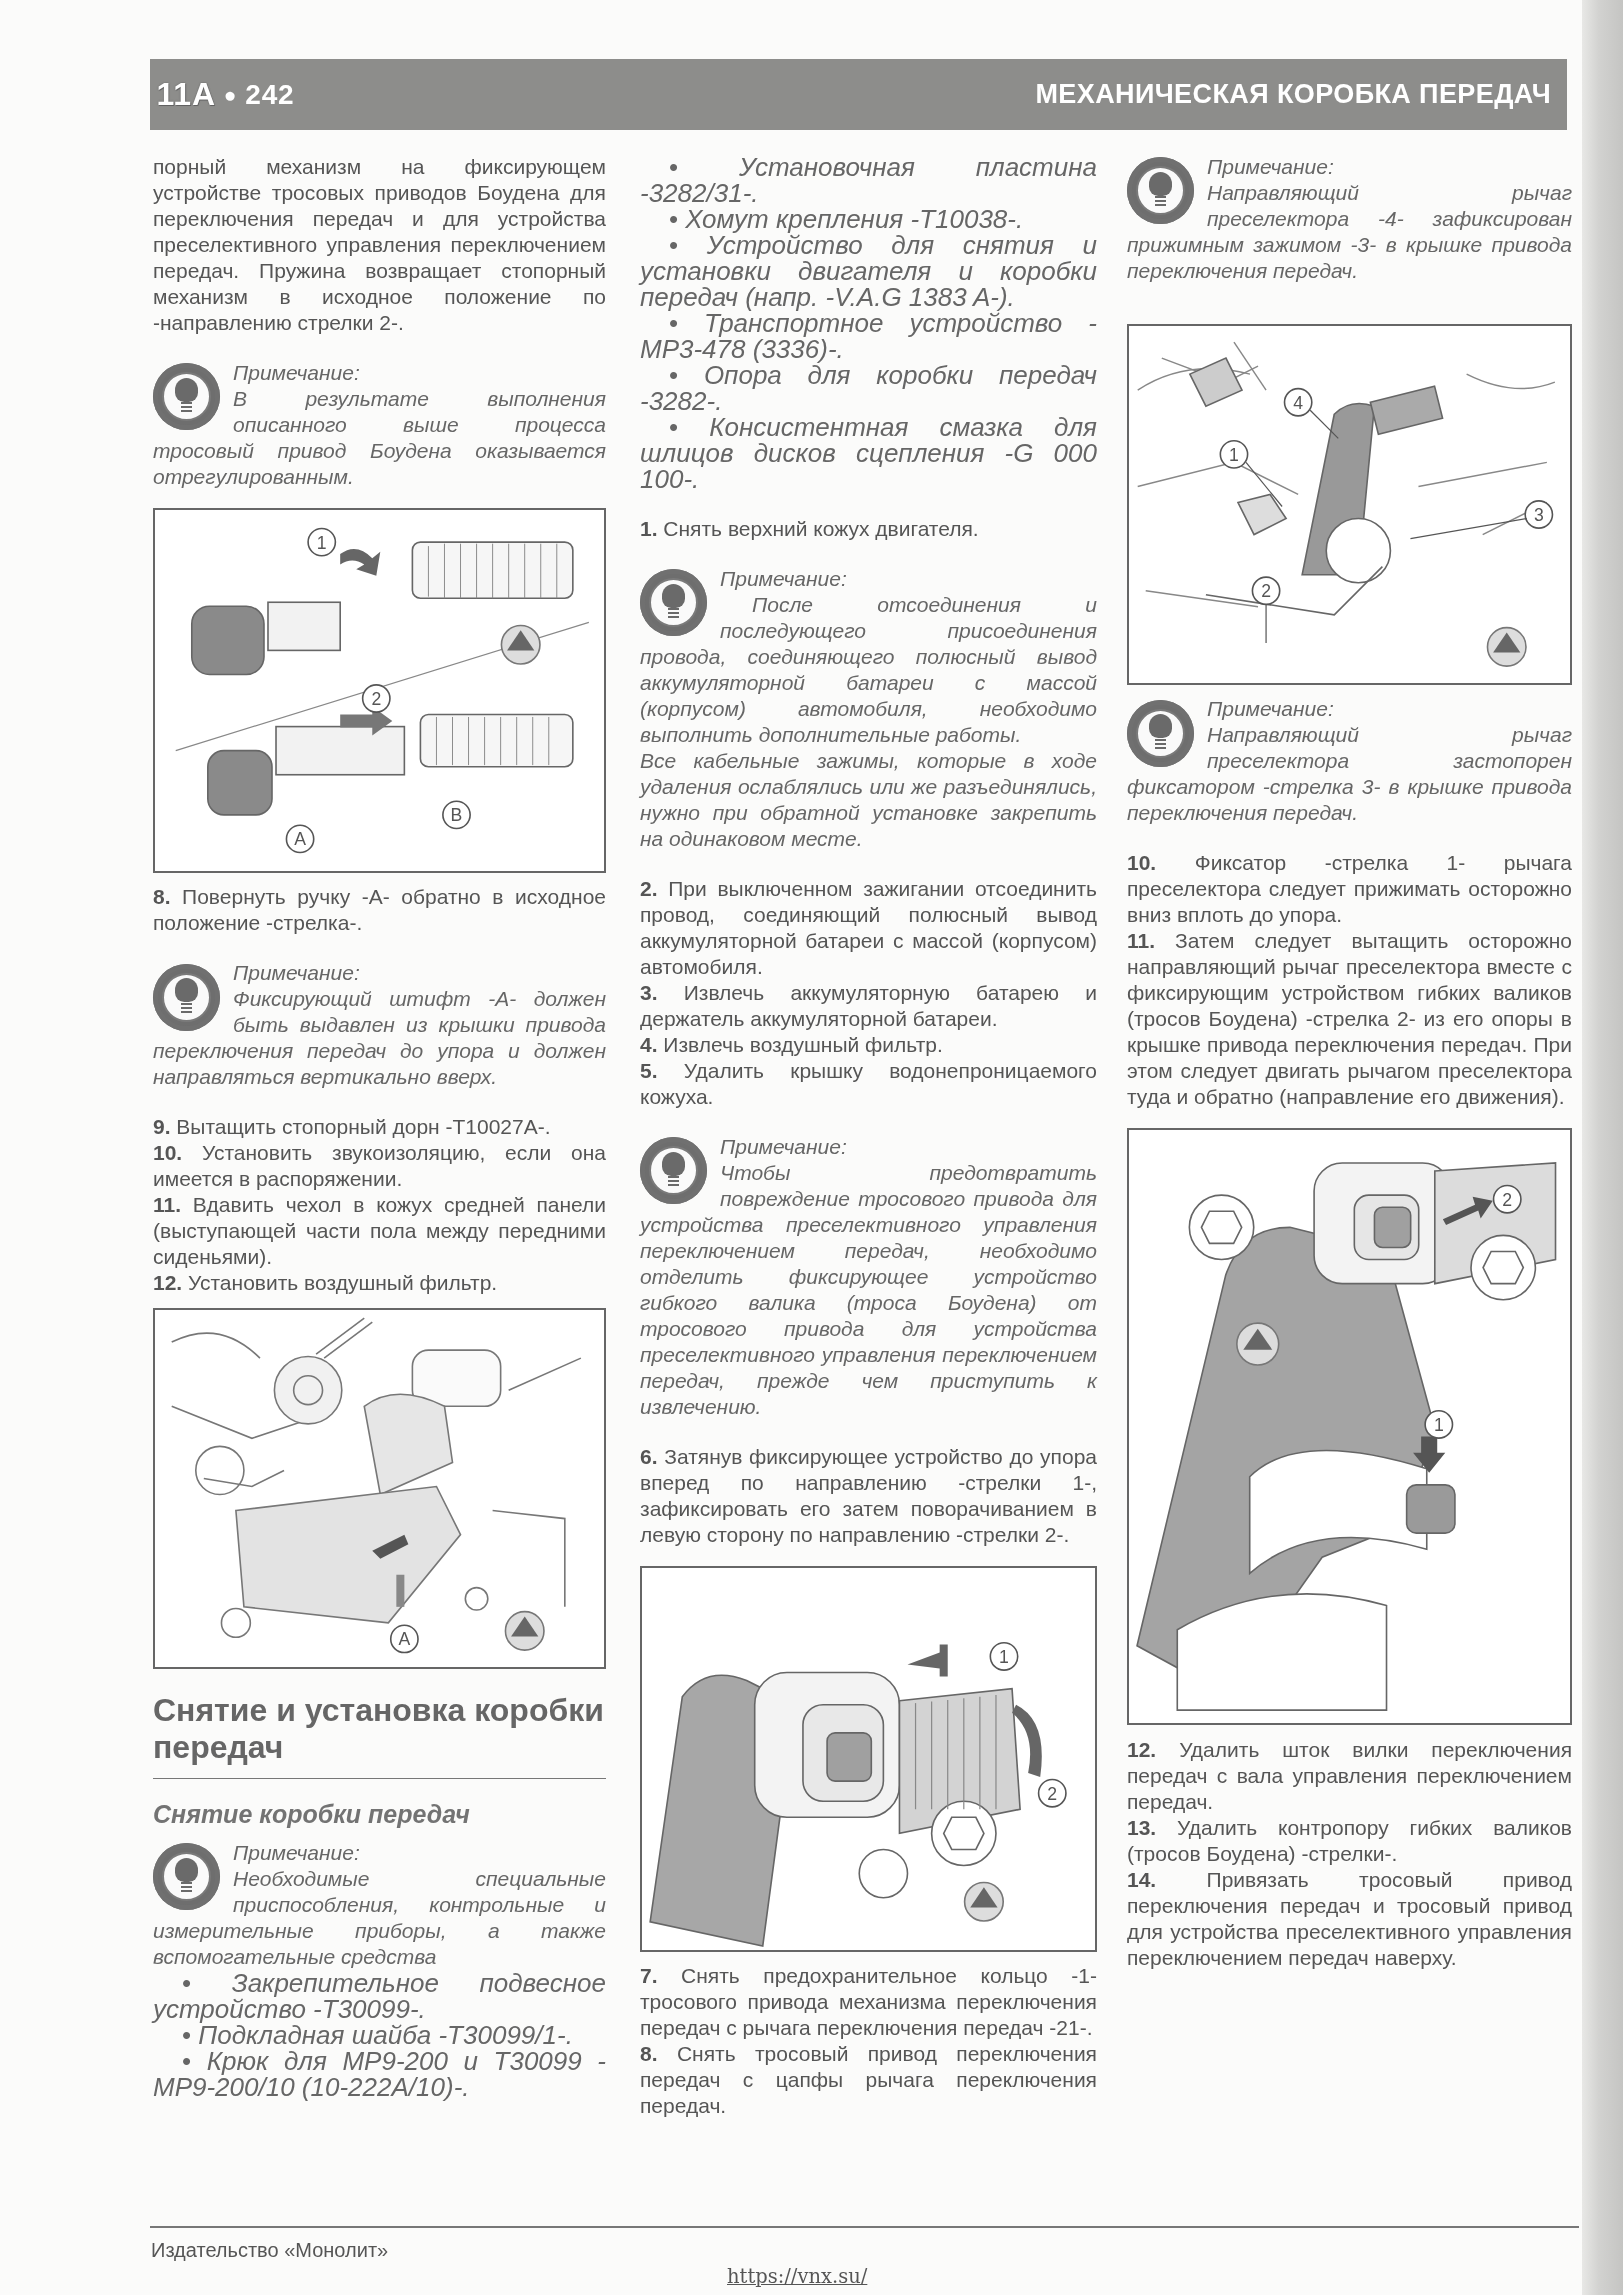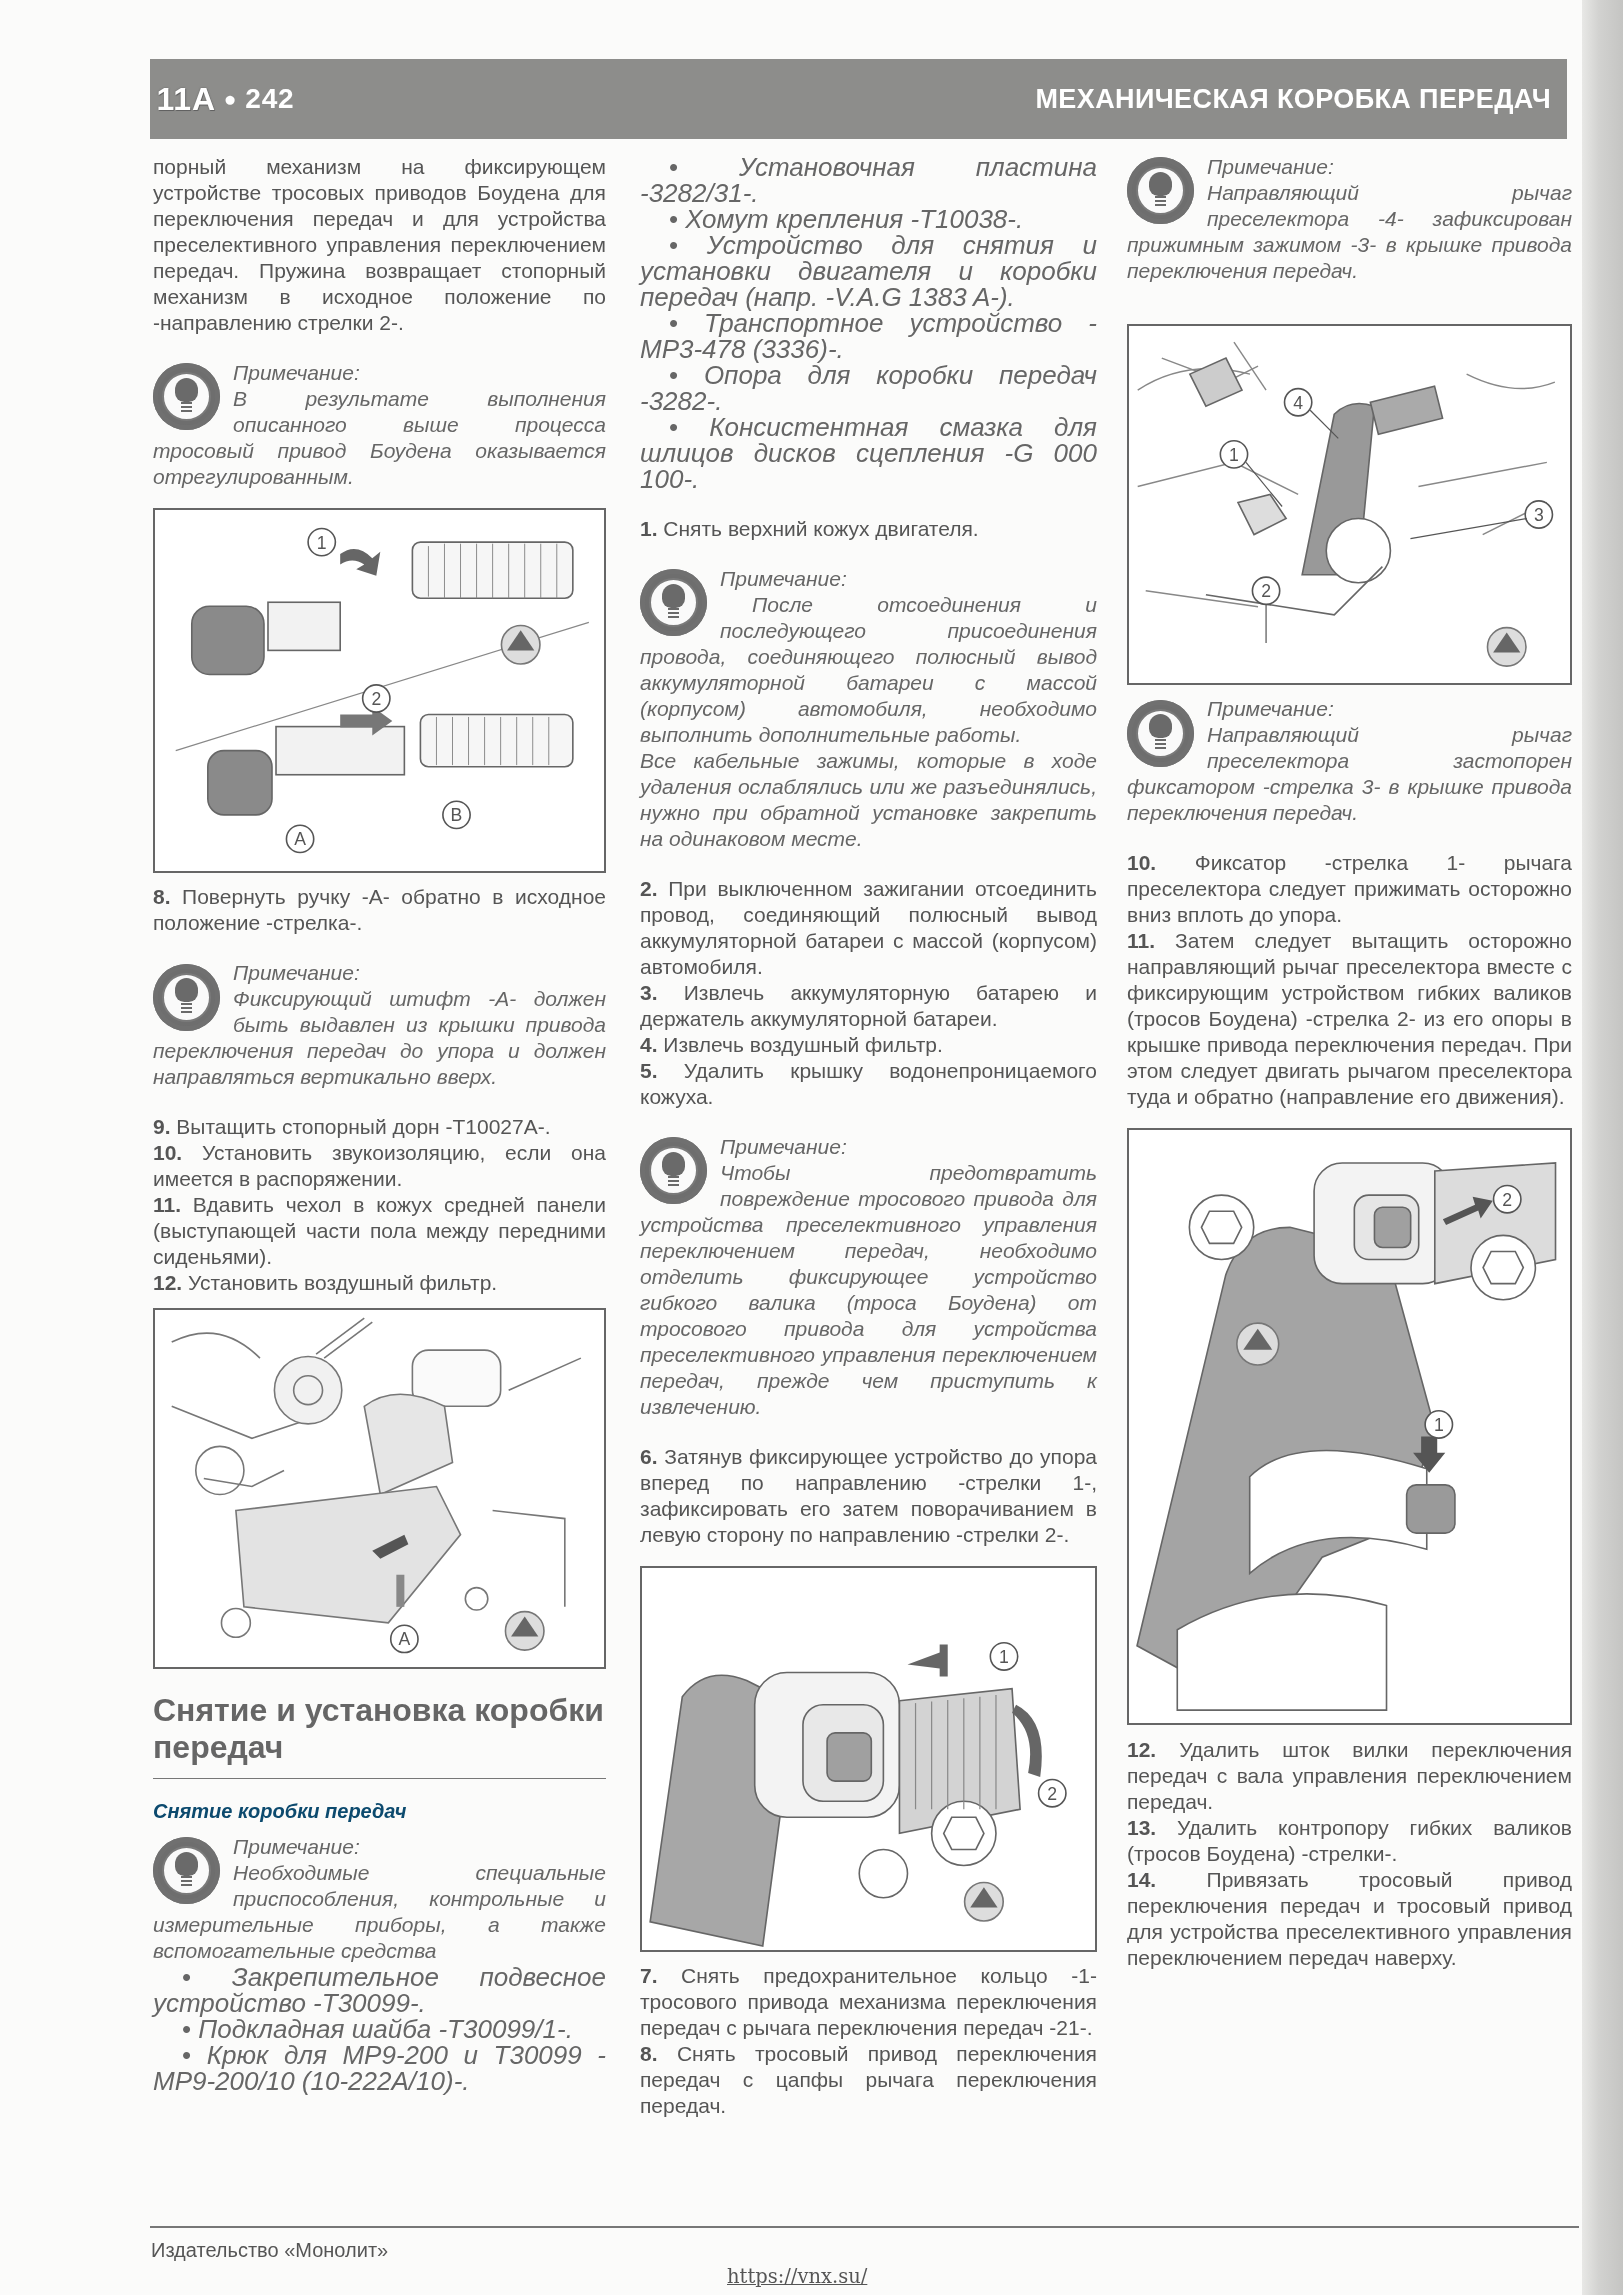--- a/index.html
+++ b/index.html
@@ -6,21 +6,21 @@
   body {
     width: 1624px; height: 2295px; position: relative; overflow: hidden;
     background: #fbfbfa; color: #4a4a4a;
     font-family: "Liberation Sans", sans-serif;
   }
   .page-edge {
     position: absolute; left: 1582px; top: 0; width: 42px; height: 2295px;
     background: linear-gradient(to right, #e8e8e6, #d2d2d0 40%, #c4c4c2);
   }
   .header-bar {
-    position: absolute; left: 150px; top: 59px; width: 1417px; height: 80px;
+    position: absolute; left: 150px; top: 59px; width: 1417px; height: 71px;
     background: #8d8d8b;
     display: flex; align-items: center; justify-content: space-between;
     color: #fff; font-weight: bold;
   }
   .header-left { display: flex; align-items: center; padding-left: 6.5px; font-size: 28px; letter-spacing: 0.8px; }
   .chapter-badge {
     font-size: 32px; font-weight: bold; color: #fff;
     text-shadow: 0 0 1.6px #555, 0.8px 0.8px 0 #666;
   }
   .bullet-dot { margin: 0 8px; font-size: 21px; }
@@ -69,21 +69,21 @@
     border: 2.4px solid #666; background: #fff; position: relative; box-sizing: border-box;
     margin: 11.4px 0;
   }
   .figure svg { display: block; width: 100%; height: 100%; }
 
   h2.section-title {
     font-size: 32px; font-weight: bold; color: #666; line-height: 37px; margin: 23px 0 0 0;
     padding-bottom: 12px; border-bottom: 1.6px solid #777;
   }
   h3.subsection-title {
-    font-size: 20px; font-weight: bold; font-style: italic; color: #0c4a6e; margin: 21px 0 11.4px 0;
+    font-size: 25px; font-weight: bold; font-style: italic; color: #737373; margin: 21px 0 11.4px 0;
   }
   .footer-rule { position: absolute; left: 150px; top: 2226px; width: 1429px; height: 1.6px; background: #777; }
   .publisher { position: absolute; left: 151px; top: 2239px; font-size: 20px; color: #555; }
   .url { position: absolute; left: 727px; top: 2265px; font-size: 19.5px; color: #555; font-family: "DejaVu Serif", serif; text-decoration: underline; }
 </style>
 </head>
 <body>
 
 <div class="page-edge"></div>
 

